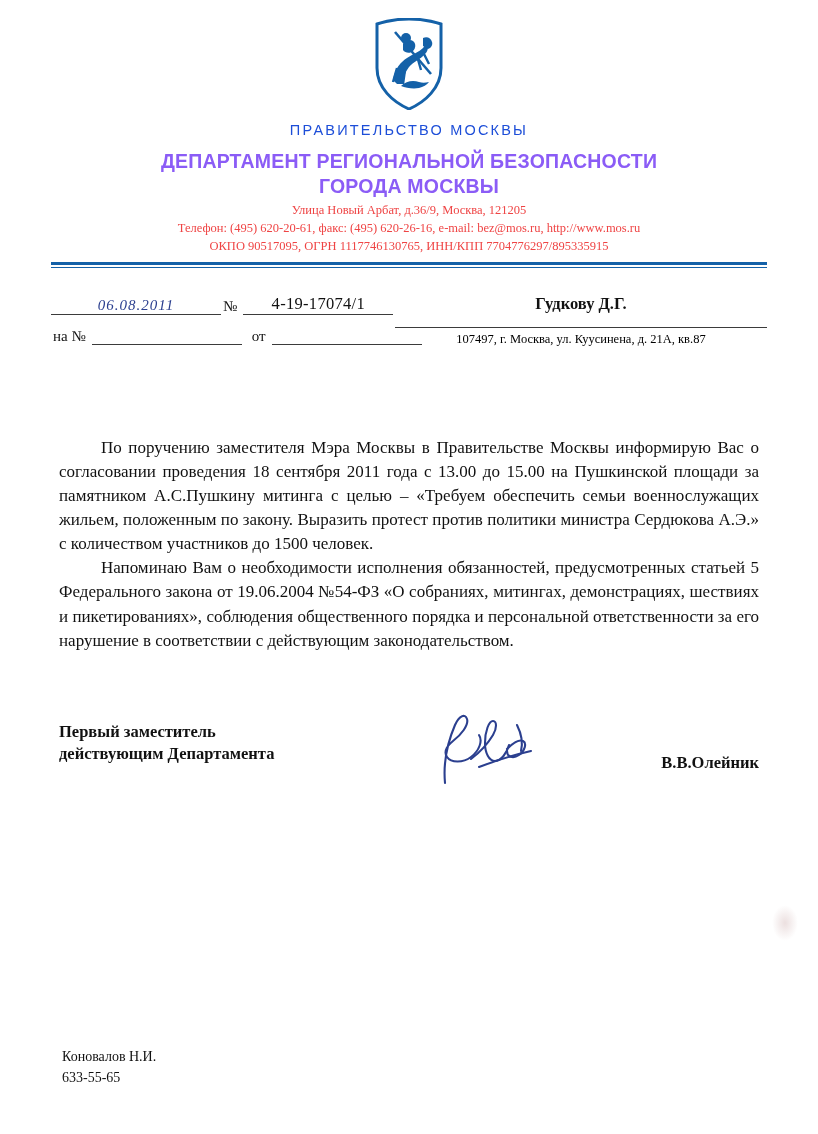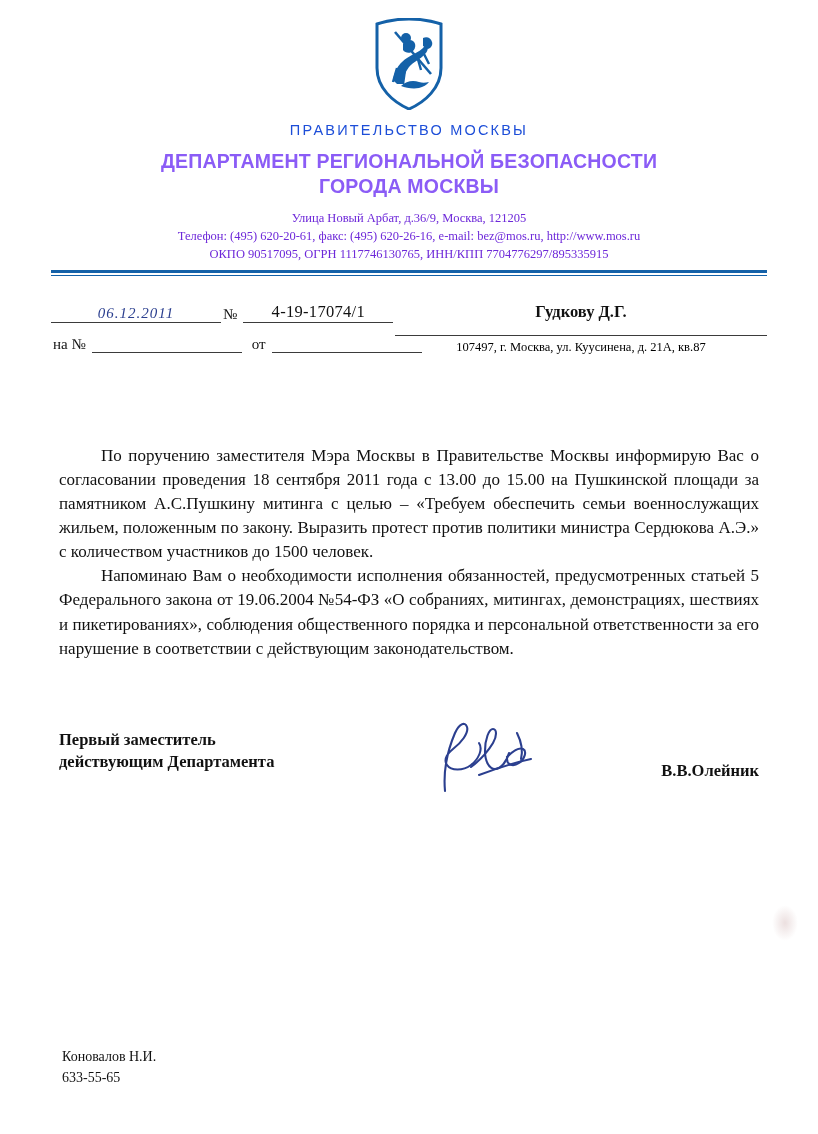--- a/index.html
+++ b/index.html
@@ -38,22 +38,22 @@
   .dept-title {
     margin-top: 11px;
     font-family: "Liberation Sans", sans-serif;
     font-weight: bold;
     font-size: 19.5px;
     color: #8b5cf6;
     line-height: 1.28;
     letter-spacing: 0.2px;
   }
   .addr-block {
-    margin-top: 10px;
-    color: #6d28d9;
+    margin-top: 2px;
+    color: #ef4444;
     font-family: "Liberation Serif", serif;
     font-size: 12.5px;
     line-height: 1.45;
   }
   .rule-wrap {
     margin: 7px auto 0 auto;
     width: 716px;
   }
   .rule-thick {
     height: 2.4px;
@@ -225,21 +225,21 @@
 
   <div class="rule-wrap">
     <div class="rule-thick"></div>
     <div class="rule-thin"></div>
   </div>
 </div>
 
 <div class="refblock">
 
   <div class="ref-row ref-row-1">
-    <span class="ul handwriting" style="width:170px;">06.12.2011</span>
+    <span class="ul handwriting" style="width:170px;">06.08.2011</span>
     <span class="lbl">№</span>
     <span class="ul outnum" style="width:150px;">4-19-17074/1</span>
   </div>
 
   <div class="ref-row ref-row-2">
     <span class="lbl">на №</span>
     <span class="ul" style="width:150px;height:17px;"></span>
     <span class="lbl" style="padding-left:10px;">от</span>
     <span class="ul" style="width:150px;height:17px;"></span>
   </div>

